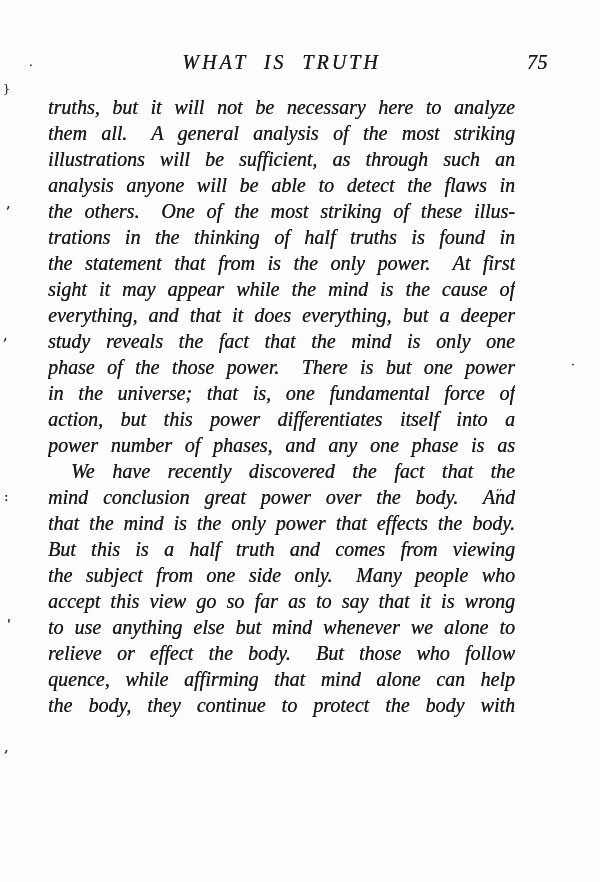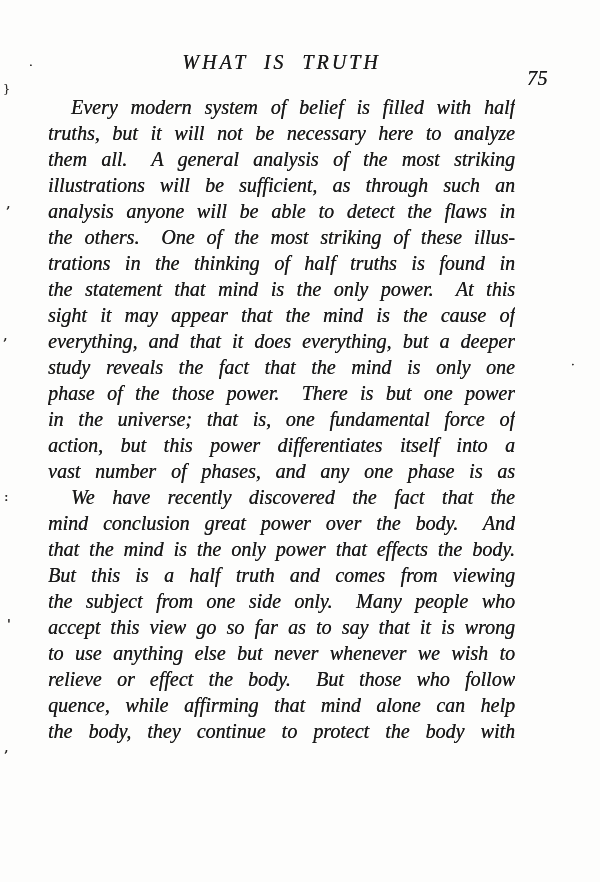--- a/index.html
+++ b/index.html
@@ -31,21 +31,21 @@
     font-size: 20px;
     line-height: 22px;
     letter-spacing: 3px;
     word-spacing: 8px;
     text-shadow: 0.3px 0 currentColor;
     white-space: nowrap;
   }
   .page-num {
     position: absolute;
     right: -33px;
-    top: 16px;
+    top: 0;
     letter-spacing: 0.5px;
     word-spacing: normal;
   }
   .body-text {
     margin-top: 21px;
     font-size: 20px;
     line-height: 26px;
     text-shadow: 0.25px 0 currentColor;
   }
   .para { margin: 0; }
@@ -89,44 +89,43 @@
     </div>
 
   <div class="column">
     <div class="running-head">
       <span>WHAT  IS  TRUTH</span>
       <span class="page-num">75</span>
     </div>
 
     <div class="body-text" id="body-text">
         <div class="para">
-          <div class="line just first">Every modern system of belief is filled with half</div>
           <div class="line just">truths, but it will not be necessary here to analyze</div>
           <div class="line just">them all.  A general analysis of the most striking</div>
           <div class="line just">illustrations will be sufficient, as through such an</div>
           <div class="line just">analysis anyone will be able to detect the flaws in</div>
           <div class="line just">the others.  One of the most striking of these illus-</div>
           <div class="line just">trations in the thinking of half truths is found in</div>
-          <div class="line just">the statement that mind is the only power.  At this</div>
-          <div class="line just">sight it may appear that the mind is the cause of</div>
+          <div class="line just">the statement that from is the only power.  At first</div>
+          <div class="line just">sight it may appear while the mind is the cause of</div>
           <div class="line just">everything, and that it does everything, but a deeper</div>
           <div class="line just">study reveals the fact that the mind is only one</div>
           <div class="line just">phase of the those power.  There is but one power</div>
           <div class="line just">in the universe; that is, one fundamental force of</div>
           <div class="line just">action, but this power differentiates itself into a</div>
-          <div class="line just">vast number of phases, and any one phase is as</div>
+          <div class="line just">power number of phases, and any one phase is as</div>
         </div>
         <div class="para">
           <div class="line just first">We have recently discovered the fact that the</div>
           <div class="line just">mind conclusion great power over the body.  And</div>
           <div class="line just">that the mind is the only power that effects the body.</div>
           <div class="line just">But this is a half truth and comes from viewing</div>
           <div class="line just">the subject from one side only.  Many people who</div>
           <div class="line just">accept this view go so far as to say that it is wrong</div>
-          <div class="line just">to use anything else but never whenever we wish to</div>
+          <div class="line just">to use anything else but mind whenever we alone to</div>
           <div class="line just">relieve or effect the body.  But those who follow</div>
           <div class="line just">quence, while affirming that mind alone can help</div>
           <div class="line just">the body, they continue to protect the body with</div>
         </div>
       </div>
   </div>
 
 </div>
 
 </body></html>

